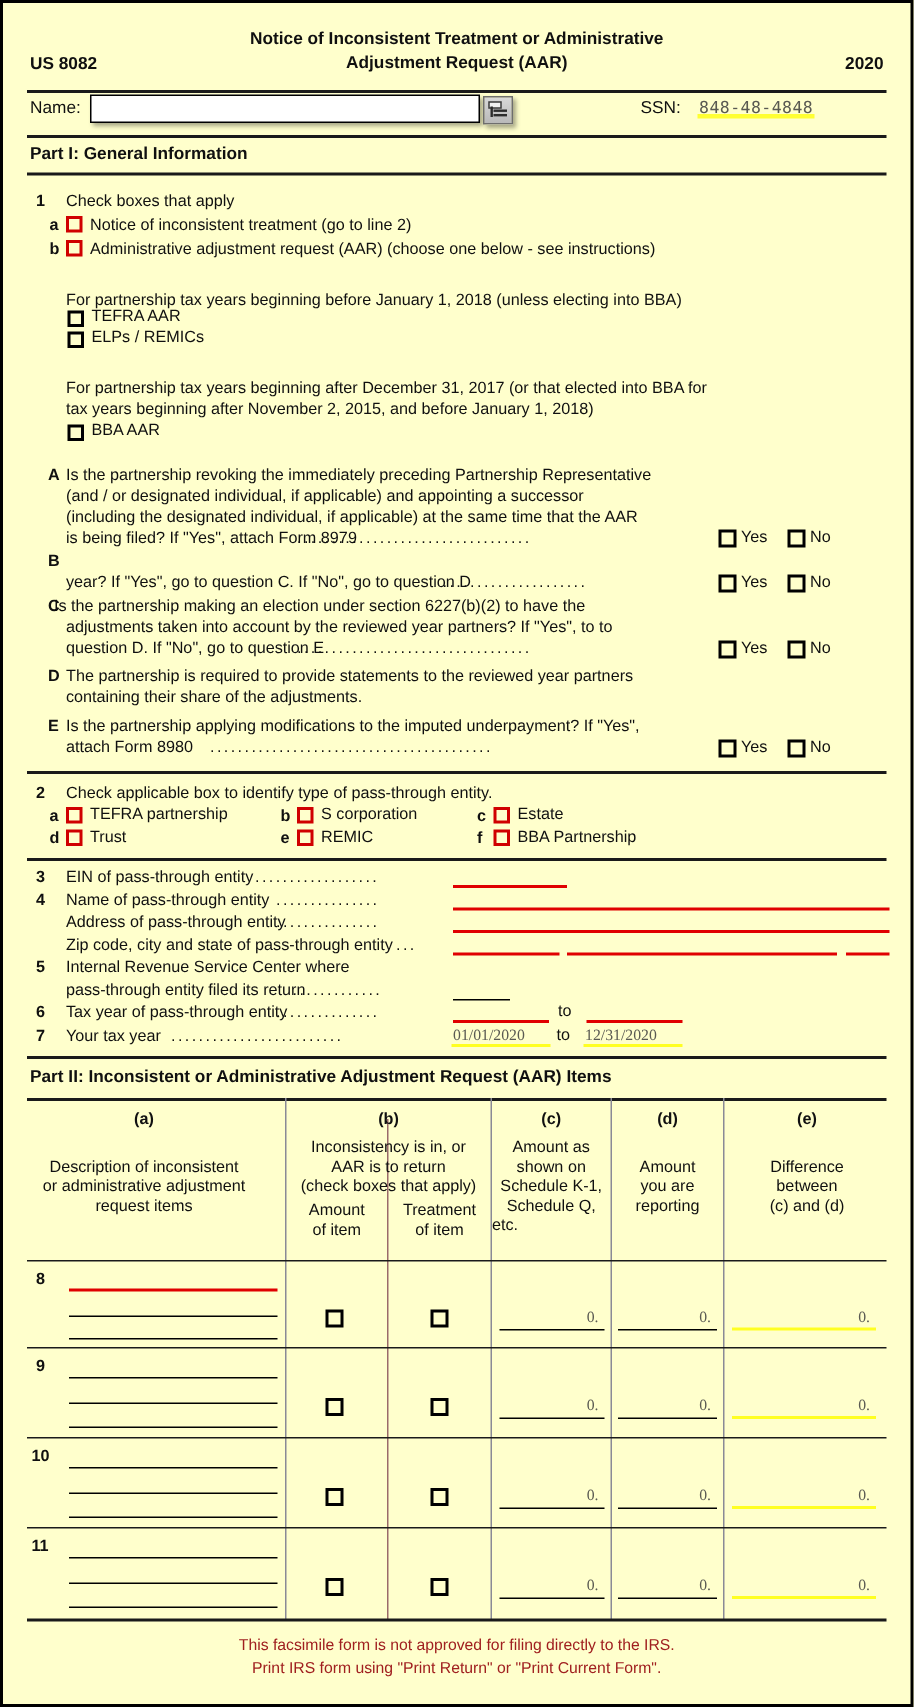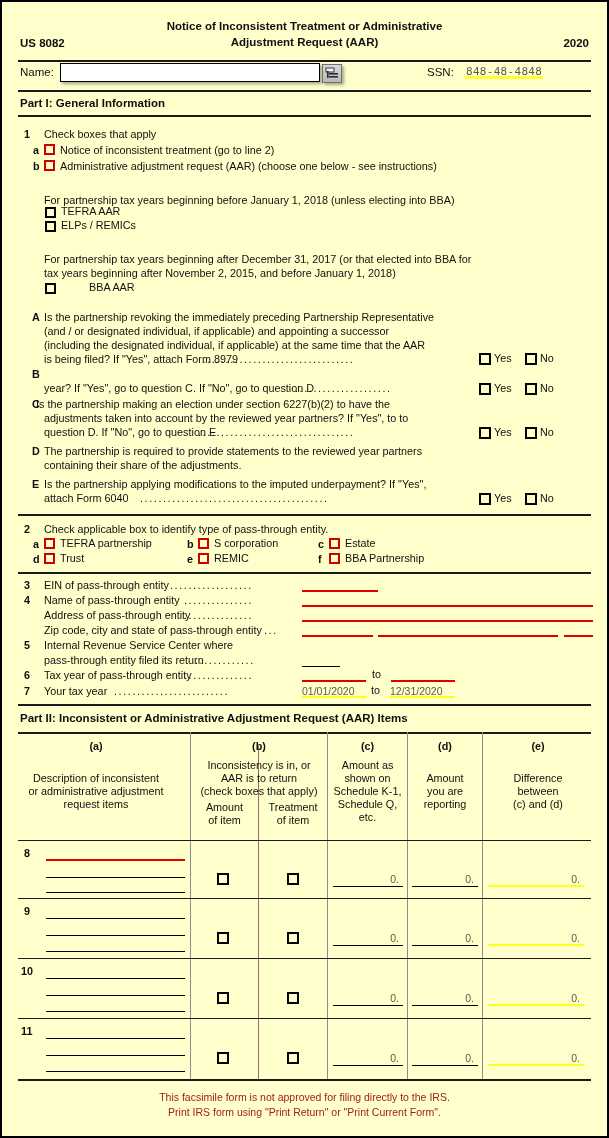--- a/index.html
+++ b/index.html
@@ -60,21 +60,21 @@
 
   
   .dots{position:absolute;font-size:10.8px;letter-spacing:1.6px;color:#111;white-space:nowrap;overflow:hidden;}
 
   
   .fld{position:absolute;background:#FFFFCC;box-sizing:border-box;height:13px;}
   .fld.red{border-bottom:2px solid #e00000;}
   .fld.blk{border-bottom:1px solid #000;}
   .fld.yel{border-bottom:2px solid #ffff22;}
   .fldtxt{
-    position:absolute;font-family:Liberation Sans, sans-serif;font-size:10.5px;
+    position:absolute;font-family:Liberation Serif, serif;font-size:10.5px;
     color:#5a5a52;white-space:nowrap;
   }
 
   
   .vline{position:absolute;width:0;border-left:1px solid #8a8a96;}
   .vline.r{border-left:1px solid #9a6a6a;}
   .hline{position:absolute;height:0;border-top:1px solid #1a1a1a;}
   .hline2{position:absolute;height:0;border-top:2px solid #1a1a1a;}
 
   
@@ -127,21 +127,21 @@
 
   <div class="t" style="left:42px;top:192px;">For partnership tax years beginning before January 1, 2018  (unless electing into BBA)</div>
   <div class="cb blk" style="left:43px;top:205px;"></div>
   <div class="t" style="left:59px;top:203px;">TEFRA AAR</div>
   <div class="cb blk" style="left:43px;top:219px;"></div>
   <div class="t" style="left:59px;top:217px;">ELPs / REMICs</div>
 
   <div class="t" style="left:42px;top:251px;">For partnership tax years beginning after December 31, 2017  (or that elected into BBA for</div>
   <div class="t" style="left:42px;top:265px;">tax years beginning after November 2, 2015,  and before January 1, 2018)</div>
   <div class="cb blk" style="left:43px;top:281px;"></div>
-  <div class="t" style="left:59px;top:279px;margin-left:28px;">BBA AAR</div>
+  <div class="t" style="left:59px;top:279px;">BBA AAR</div>
 
   <div class="t b" style="left:30px;top:309px;">A</div>
   <div class="t" style="left:42px;top:323px;">(and / or designated individual,  if applicable)  and appointing a successor</div>
   <div class="t" style="left:42px;top:309px;">Is the partnership revoking the immediately preceding Partnership Representative</div>
   <div class="t" style="left:42px;top:337px;">(including the designated individual,  if applicable)  at the same time that the AAR</div>
   <div class="t" style="left:42px;top:351px;">is being filed?  If  "Yes",  attach Form 8979</div>
   <div class="dots" style="left:196px;top:351px;width:278px;">..................................</div>
   <div class="cb big" style="left:477px;top:351px;"></div>
   <div class="t" style="left:492px;top:350px;">Yes</div>
   <div class="cb big" style="left:523px;top:351px;"></div>
@@ -164,21 +164,21 @@
   <div class="t" style="left:492px;top:424px;">Yes</div>
   <div class="cb big" style="left:523px;top:425px;"></div>
   <div class="t" style="left:538px;top:424px;">No</div>
 
   <div class="t b" style="left:30px;top:443px;">D</div>
   <div class="t" style="left:42px;top:443px;">The partnership is required to provide statements to the reviewed year partners</div>
   <div class="t" style="left:42px;top:457px;">containing their share of the adjustments.</div>
 
   <div class="t b" style="left:30px;top:476px;">E</div>
   <div class="t" style="left:42px;top:476px;">Is the partnership applying modifications to the imputed underpayment?  If  "Yes",</div>
-  <div class="t" style="left:42px;top:490px;">attach Form 6040</div>
+  <div class="t" style="left:42px;top:490px;">attach Form 8980</div>
   <div class="dots" style="left:138px;top:490px;width:336px;">.........................................</div>
   <div class="cb big" style="left:477px;top:491px;"></div>
   <div class="t" style="left:492px;top:490px;">Yes</div>
   <div class="cb big" style="left:523px;top:491px;"></div>
   <div class="t" style="left:538px;top:490px;">No</div>
 
   <div class="rule" style="top:512px;"></div>
 
   <div class="t b" style="left:22px;top:521px;">2</div>
   <div class="t" style="left:42px;top:521px;">Check applicable box to identify type of pass-through entity.</div>
@@ -275,21 +275,21 @@
   <div class="t" style="left:189px;top:799px;width:67px;text-align:center;">Amount</div>
   <div class="t" style="left:189px;top:812px;width:67px;text-align:center;">of item</div>
   <div class="t" style="left:257px;top:799px;width:68px;text-align:center;">Treatment</div>
   <div class="t" style="left:257px;top:812px;width:68px;text-align:center;">of item</div>
 
   <div class="t b" style="left:326px;top:738px;width:79px;text-align:center;">(c)</div>
   <div class="t" style="left:326px;top:757px;width:79px;text-align:center;">Amount as</div>
   <div class="t" style="left:326px;top:770px;width:79px;text-align:center;">shown on</div>
   <div class="t" style="left:326px;top:783px;width:79px;text-align:center;">Schedule K-1,</div>
   <div class="t" style="left:326px;top:796px;width:79px;text-align:center;">Schedule Q,</div>
-  <div class="t" style="left:326px;top:809px;width:79px;text-align:center;">etc.</div>
+  <div class="t" style="left:326px;top:809px;width:79px;text-align:left;">etc.</div>
 
   <div class="t b" style="left:406px;top:738px;width:74px;text-align:center;">(d)</div>
   <div class="t" style="left:406px;top:770px;width:74px;text-align:center;">Amount</div>
   <div class="t" style="left:406px;top:783px;width:74px;text-align:center;">you are</div>
   <div class="t" style="left:406px;top:796px;width:74px;text-align:center;">reporting</div>
 
   <div class="t b" style="left:481px;top:738px;width:110px;text-align:center;">(e)</div>
   <div class="t" style="left:481px;top:770px;width:110px;text-align:center;">Difference</div>
   <div class="t" style="left:481px;top:783px;width:110px;text-align:center;">between</div>
   <div class="t" style="left:481px;top:796px;width:110px;text-align:center;">(c)  and  (d)</div>

